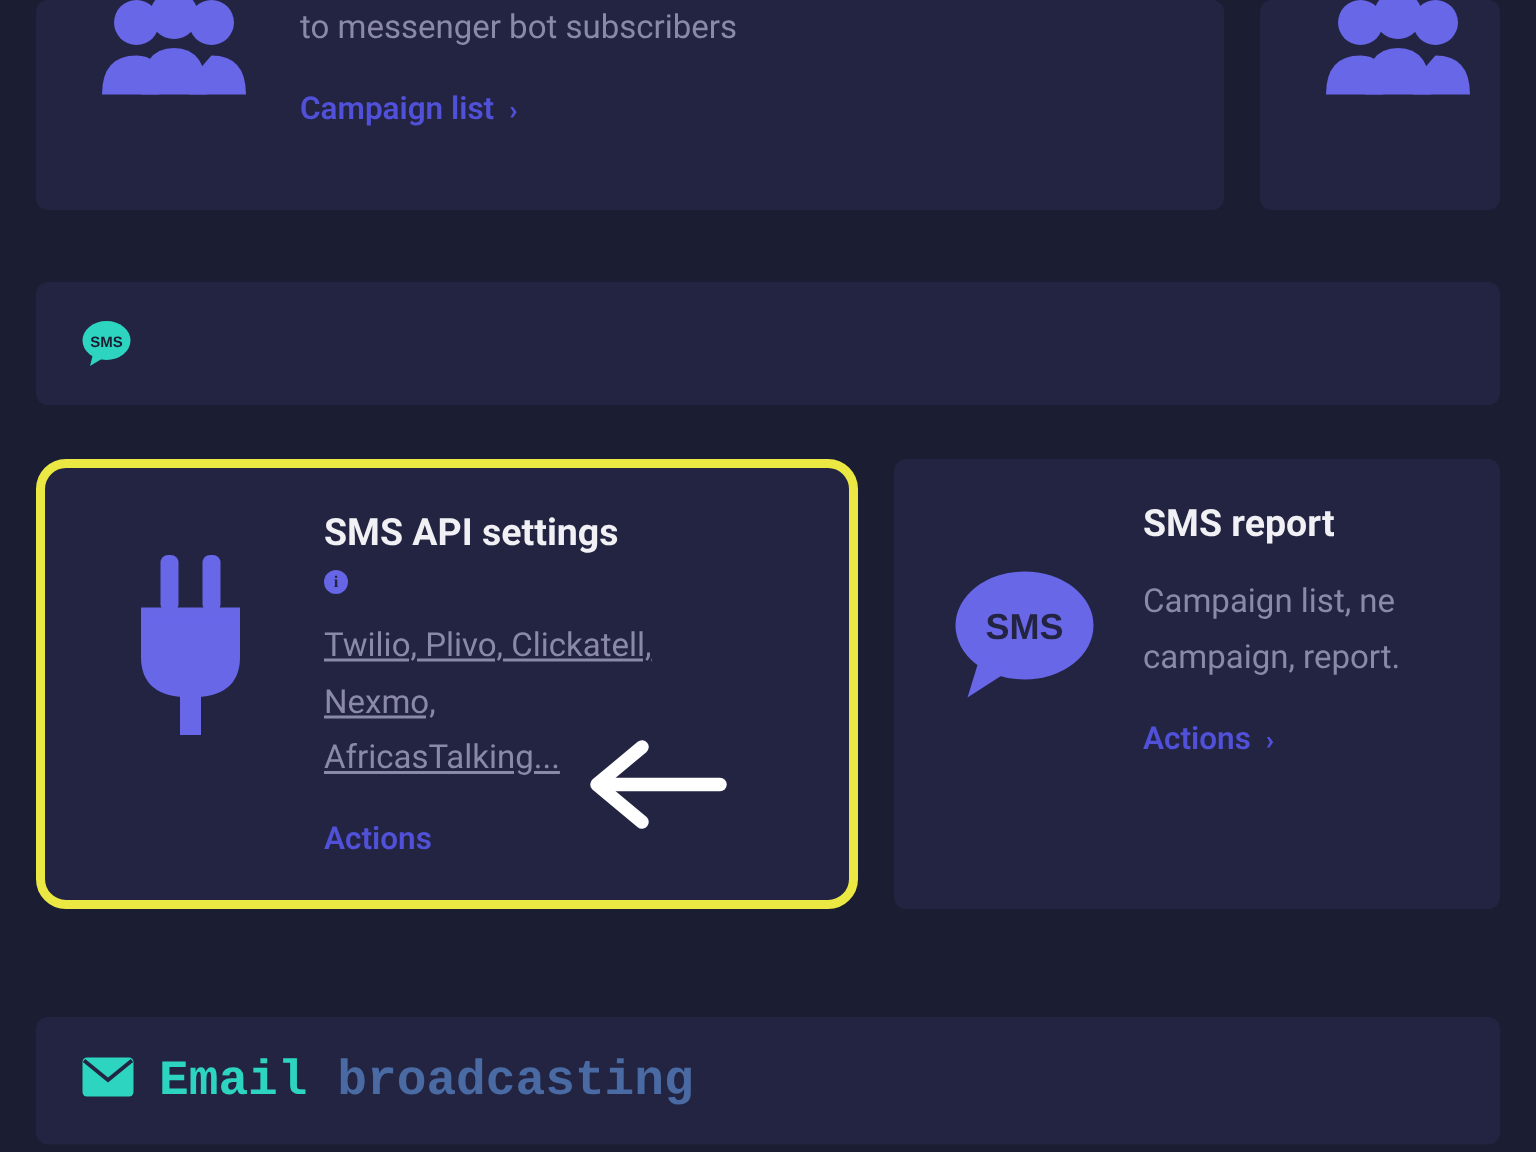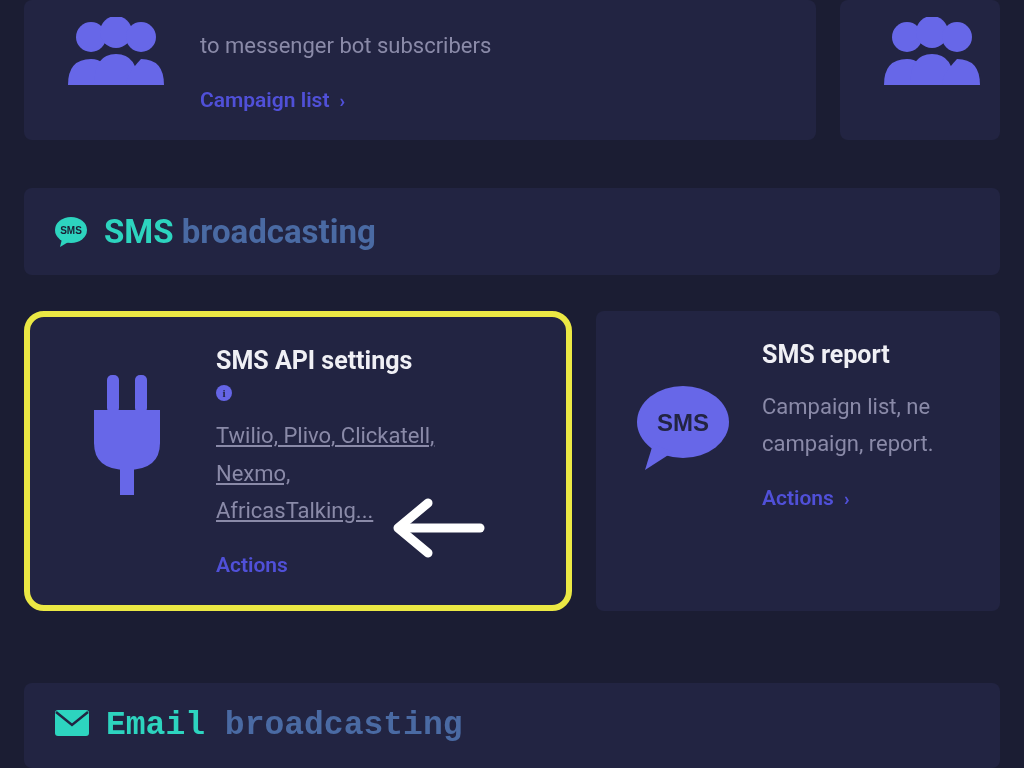--- a/index.html
+++ b/index.html
@@ -26,23 +26,23 @@
     .card {
       background: #222442;
       border-radius: 8px;
       padding: 28px 32px;
       display: flex;
       gap: 24px;
       align-items: flex-start;
       flex: 1;
     }
     .card.partial-top {
-      padding-top: 16px;
+      padding-top: 0;
       min-height: 140px;
-      align-items: flex-end;
+      align-items: flex-start;
     }
     .card.partial-right {
       flex: 0 0 160px;
       min-width: 0;
     }
     .card-icon {
       flex: 0 0 110px;
       display: flex;
       align-items: center;
       justify-content: center;
@@ -198,24 +198,20 @@
   </div>
 
   <div class="section-header">
     <div class="sms-badge-icon">
       <svg width="34" height="34" viewBox="0 0 34 34">
         <ellipse cx="17" cy="15" rx="16" ry="13" fill="#2dd4bf"></ellipse>
         <path d="M 8 24 L 6 32 L 16 26 Z" fill="#2dd4bf"></path>
         <text x="17" y="19" text-anchor="middle" fill="#1b1d33" font-size="10" font-weight="900" font-family="sans-serif">SMS</text>
       </svg>
     </div>
-    <div class="section-title">
-      <span class="first-word">SMS</span>
-      <span class="rest">broadcasting</span>
-    </div>
   </div>
 
   <div class="card-row">
 
     <div class="card highlight-card" style="flex:0 0 548px;">
       <div class="card-icon" style="height:180px;flex:0 0 130px;">
         <svg width="90" height="120" viewBox="0 0 90 120">
           <rect class="plug-icon-svg" x="25" y="0" width="12" height="38" rx="5"></rect>
           <rect class="plug-icon-svg" x="53" y="0" width="12" height="38" rx="5"></rect>
           <rect class="plug-icon-svg" x="12" y="35" width="66" height="12"></rect>

